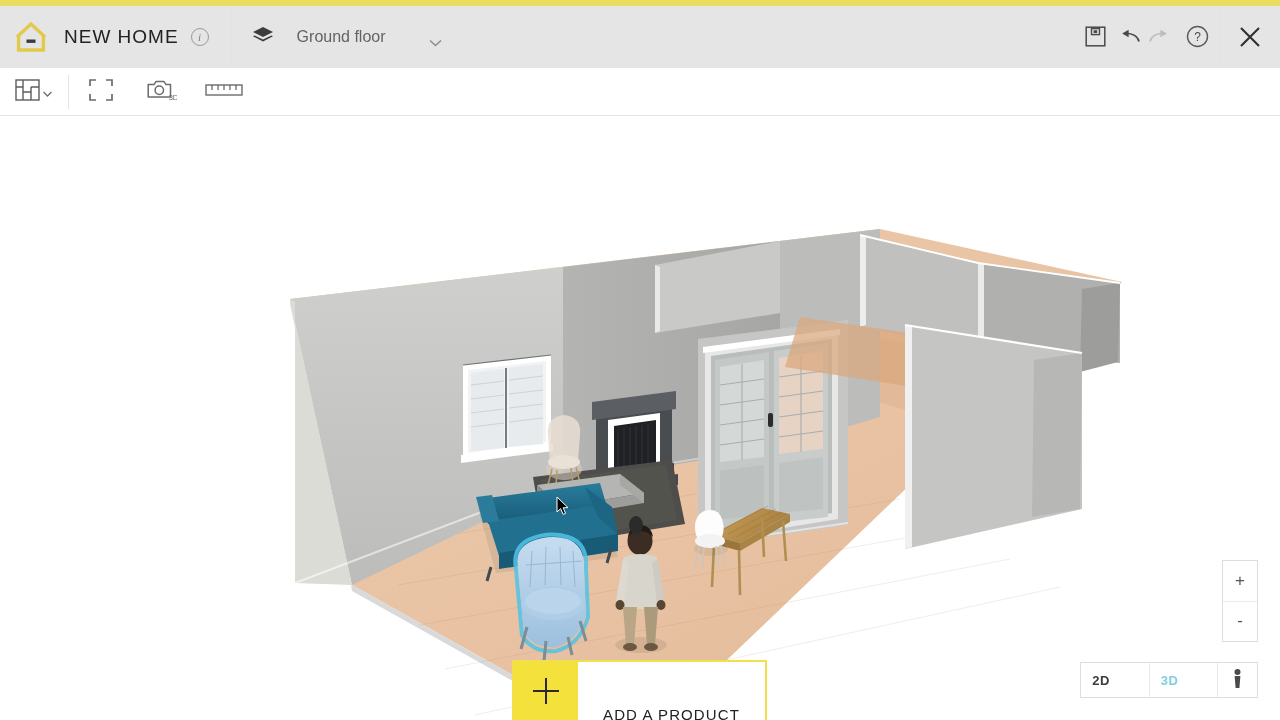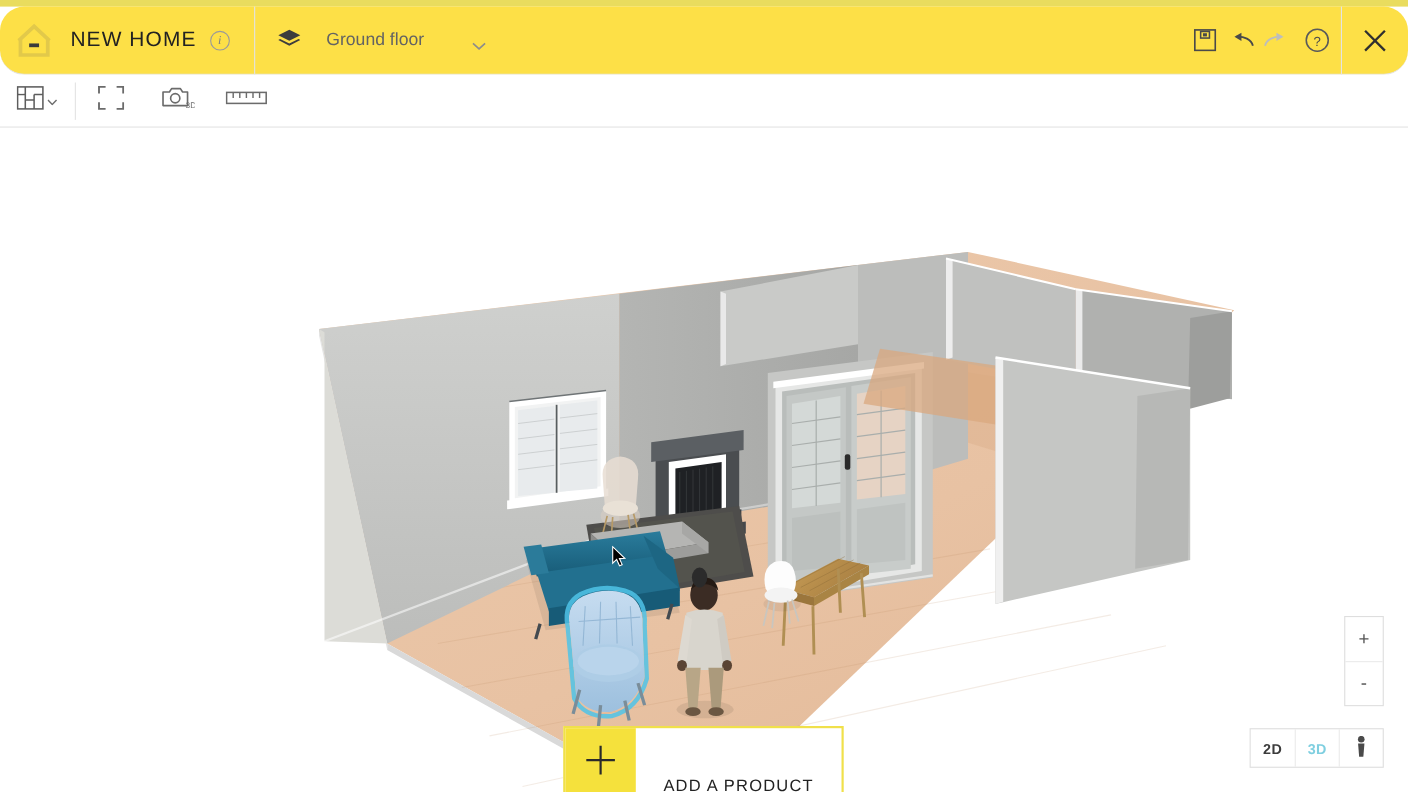--- a/index.html
+++ b/index.html
@@ -7,22 +7,22 @@
     width: 1280px; height: 720px;
     font-family: "Liberation Sans", sans-serif;
     background: #ffffff; overflow: hidden;
   }
   #app { position: relative; width: 1280px; height: 720px; background:#fff; }
 
   
   .accent-bar { position:absolute; top:0; left:0; width:1280px; height:6px; background:#e9dc5e; }
 
   
-  .header { position:absolute; top:6px; left:0; width:1280px; height:62px; background:#fde047;
-            border-bottom:1px solid #e3e3e3; display:flex; align-items:center;border-radius:22px; }
+  .header { position:absolute; top:6px; left:0; width:1280px; height:62px; background:#e5e5e5;
+            border-bottom:1px solid #e3e3e3; display:flex; align-items:center; }
   .logo-box { width:62px; height:62px; display:flex; align-items:center; justify-content:center; }
   .logo-svg { display:block; }
   .title { font-size:19px; letter-spacing:1.0px; color:#222; font-weight:400; white-space:nowrap; }
   .info-ico { margin-left:12px; width:18px; height:18px; display:inline-flex; align-items:center; justify-content:center;
               border:1.3px solid #9a9a9a; border-radius:50%; color:#7d7d7d; font-size:11px;
               font-family:"Liberation Serif", serif; font-style:italic; }
   .hdr-div { width:1px; height:62px; background:#e3e3e3; }
   .floor-sel { display:flex; align-items:center; gap:23px; height:62px; padding:0 16px 0 20px; cursor:pointer; }
   .floor-label { font-size:16px; color:#636363; white-space:nowrap; }
   .chev { width:13px; height:8px; margin-left:20px; }
@@ -47,21 +47,21 @@
 
   
   .zoom-ctl { position:absolute; right:22px; top:443px; width:36px; height:82px;
               background:#fff; border:1px solid #dedede; display:flex; flex-direction:column; }
   .zoom-btn { flex:1; display:flex; align-items:center; justify-content:center;
               font-size:17px; color:#555; cursor:pointer; user-select:none; }
   .zoom-btn.plus { border-bottom:1px solid #eaeaea; }
 
   
   .view-ctl { position:absolute; right:22px; top:545px; height:36px; background:#fff;
-              border:1px solid #dedede; display:flex; align-items:stretch; }
+              border:1px solid #dedede; display:flex; align-items:stretch;gap:28px; }
   .vm { width:40px; display:flex; align-items:center; justify-content:center;
         font-size:13px; font-weight:bold; color:#3c3c3c; cursor:pointer; letter-spacing:.4px; }
   .vm + .vm { border-left:1px solid #eaeaea; }
   .vm.active { color:#7fcfe0; }
   .vm.person { width:40px; }
 
   
   .add-product { position:absolute; left:512px; top:660px; width:255px; height:62px;
                  border:2px solid #f0e04a; background:#fff; display:flex; align-items:center; cursor:pointer; }
   .ap-plus { width:64px; height:100%; background:#f5e13c; display:flex; align-items:center; justify-content:center; }

